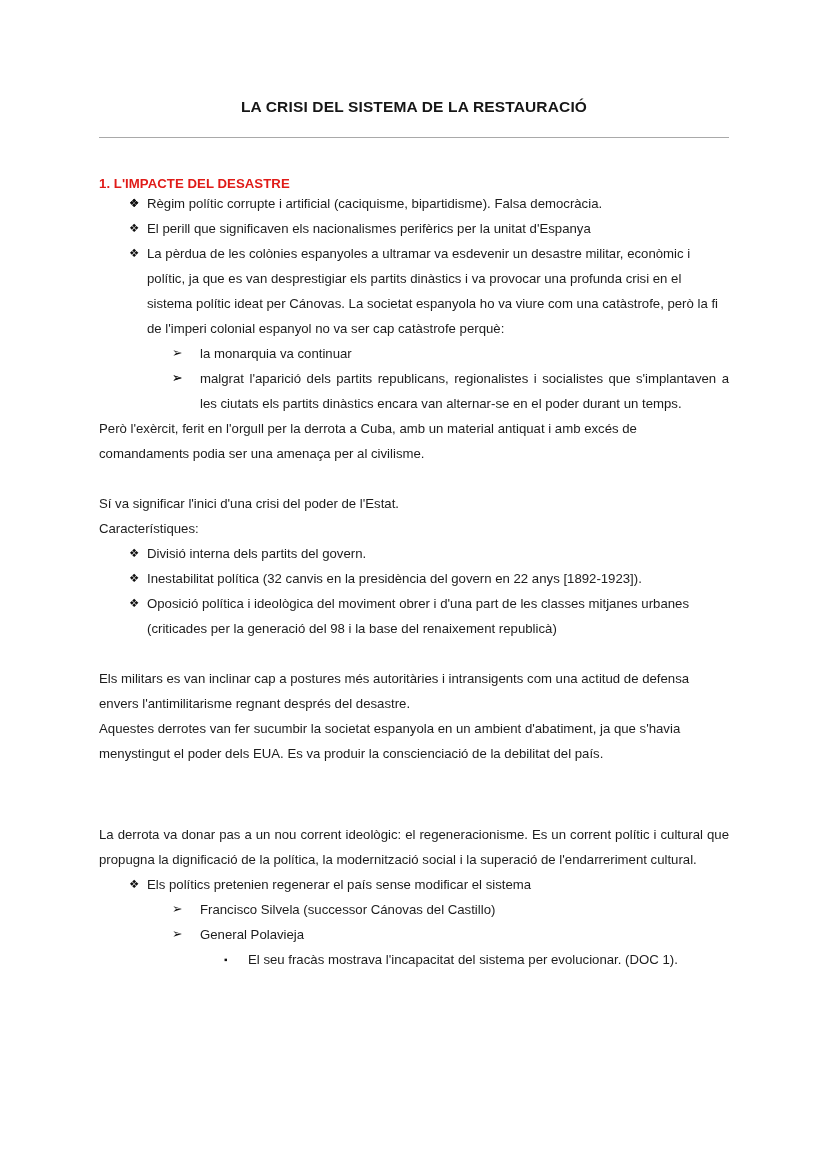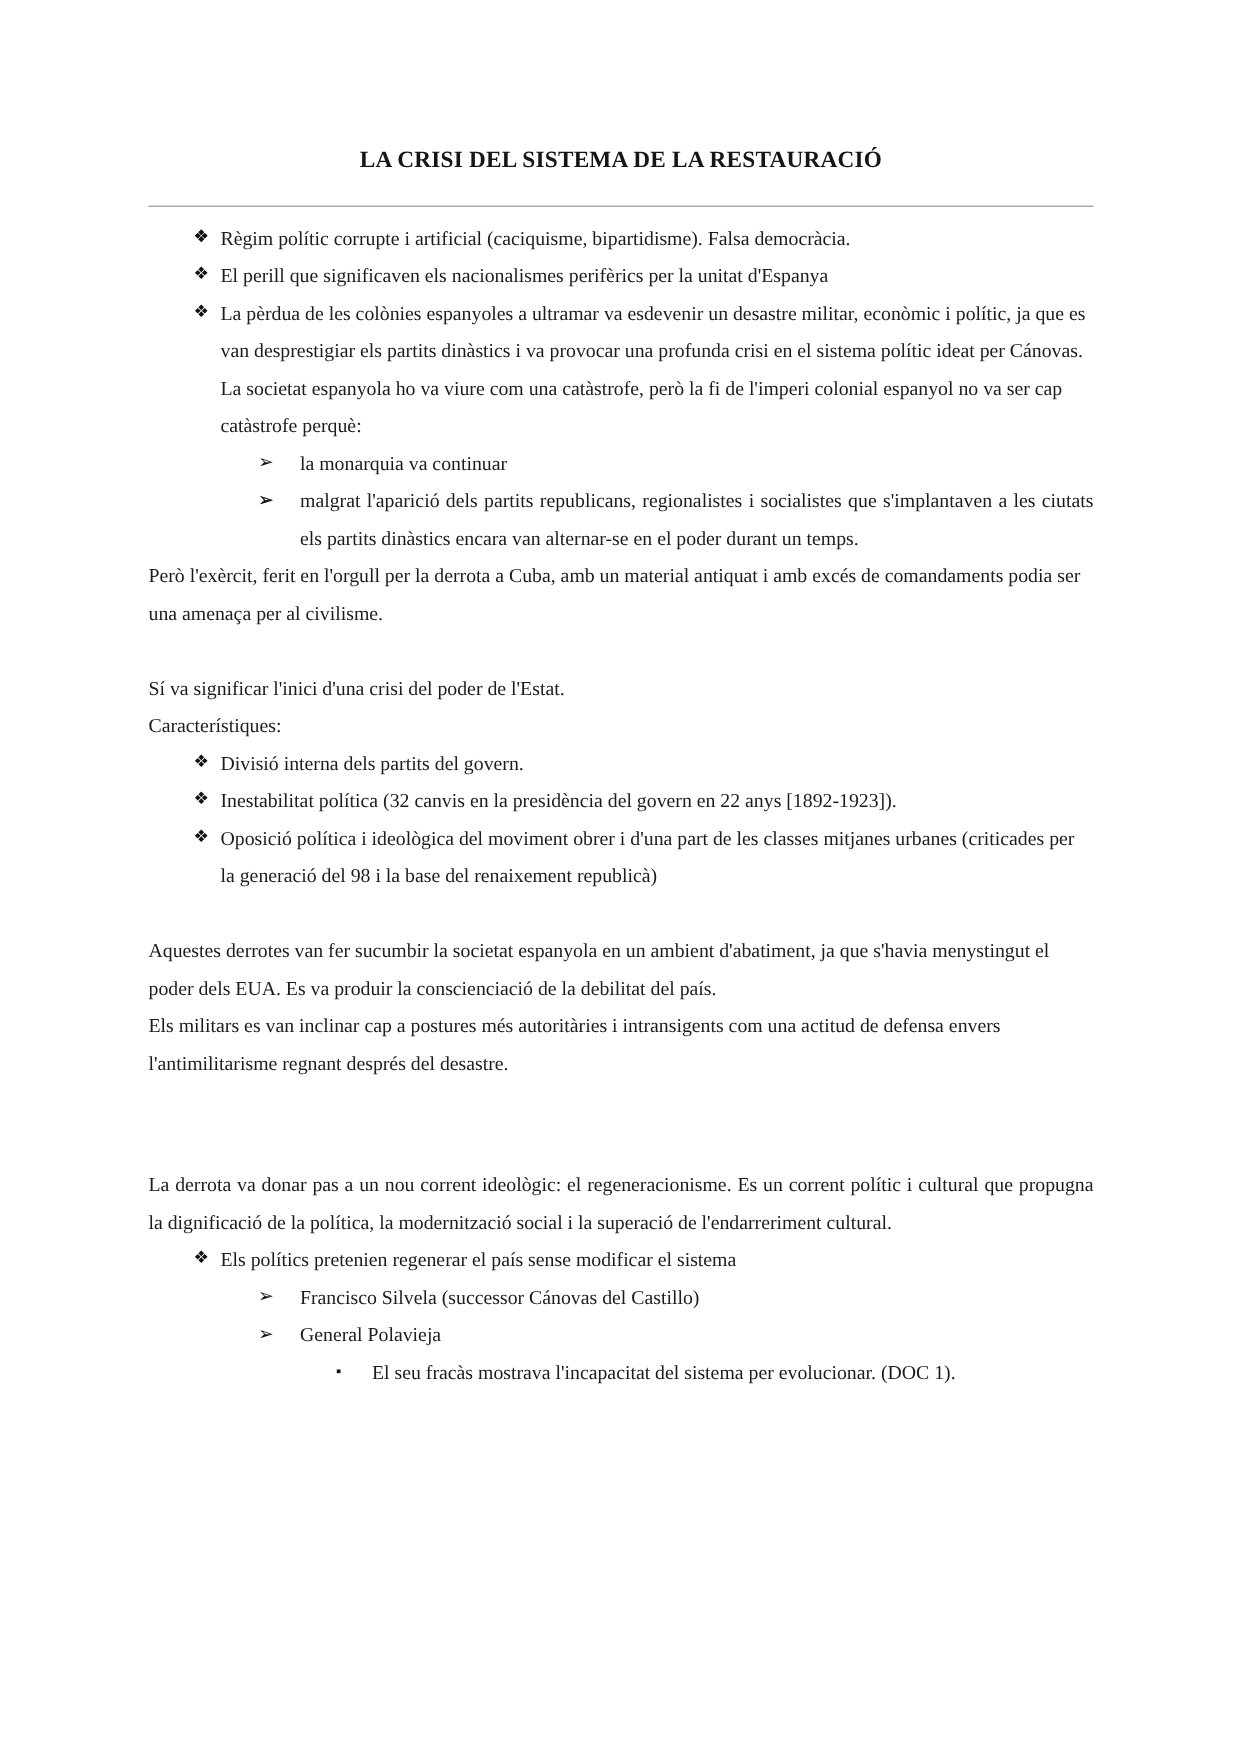--- a/index.html
+++ b/index.html
@@ -9,21 +9,21 @@
     background: #ffffff;
   }
 
   .page {
     position: relative;
     width: 828px;
     height: 1169px;
     background: #ffffff;
     margin: 0 auto;
     overflow: hidden;
-    font-family: Liberation Serif, serif;
+    font-family: Liberation Sans, sans-serif;
     color: #1a1a1a;
     -webkit-font-smoothing: antialiased;
   }
 
   .content {
     position: absolute;
     left: 99px;
     top: 0;
     width: 630px;
   }
@@ -139,20 +139,21 @@
 </style>
 </head>
 <body>
 
 <div class="page">
   <div class="content">
 
     <h1 class="doc-title">LA CRISI DEL SISTEMA DE LA RESTAURACIÓ</h1>
     <hr class="title-rule">
 
+    <h2 class="section-heading">1. L'IMPACTE DEL DESASTRE</h2>
 
 
     <ul class="lvl">
       <li class="item lvl1">
         <span class="bullet">❖</span>
       </li>
       <li class="item lvl1">
         <span class="bullet">❖</span>
         <span>Règim polític corrupte i artificial (caciquisme, bipartidisme). Falsa democràcia.</span>
       </li>
@@ -195,22 +196,22 @@
         <span>Inestabilitat política (32 canvis en la presidència del govern en 22 anys [1892-1923]).</span>
       </li>
       <li class="item lvl1">
         <span class="bullet">❖</span>
         <span>Oposició política i ideològica del moviment obrer i d'una part de les classes mitjanes urbanes (criticades per la generació del 98 i la base del renaixement republicà)</span>
       </li>
     </ul>
 
     <div class="gap-lg"></div>
 
+    <p class="para flush">Els militars es van inclinar cap a postures més autoritàries i intransigents com una actitud de defensa envers l'antimilitarisme regnant després del desastre.</p>
     <p class="para flush">Aquestes derrotes van fer sucumbir la societat espanyola en un ambient d'abatiment, ja que s'havia menystingut el poder dels EUA. Es va produir la conscienciació de la debilitat del país.</p>
-    <p class="para flush">Els militars es van inclinar cap a postures més autoritàries i intransigents com una actitud de defensa envers l'antimilitarisme regnant després del desastre.</p>
 
     <div class="gap-lg"></div>
 
     <p class="para justify">La derrota va donar pas a un nou corrent ideològic: el regeneracionisme. Es un corrent polític i cultural que propugna la dignificació de la política, la modernització social i la superació de l'endarreriment cultural.</p>
 
     <ul class="lvl">
       <li class="item lvl1">
         <span class="bullet">❖</span>
         <span>Els polítics pretenien regenerar el país sense modificar el sistema</span>
       </li>

